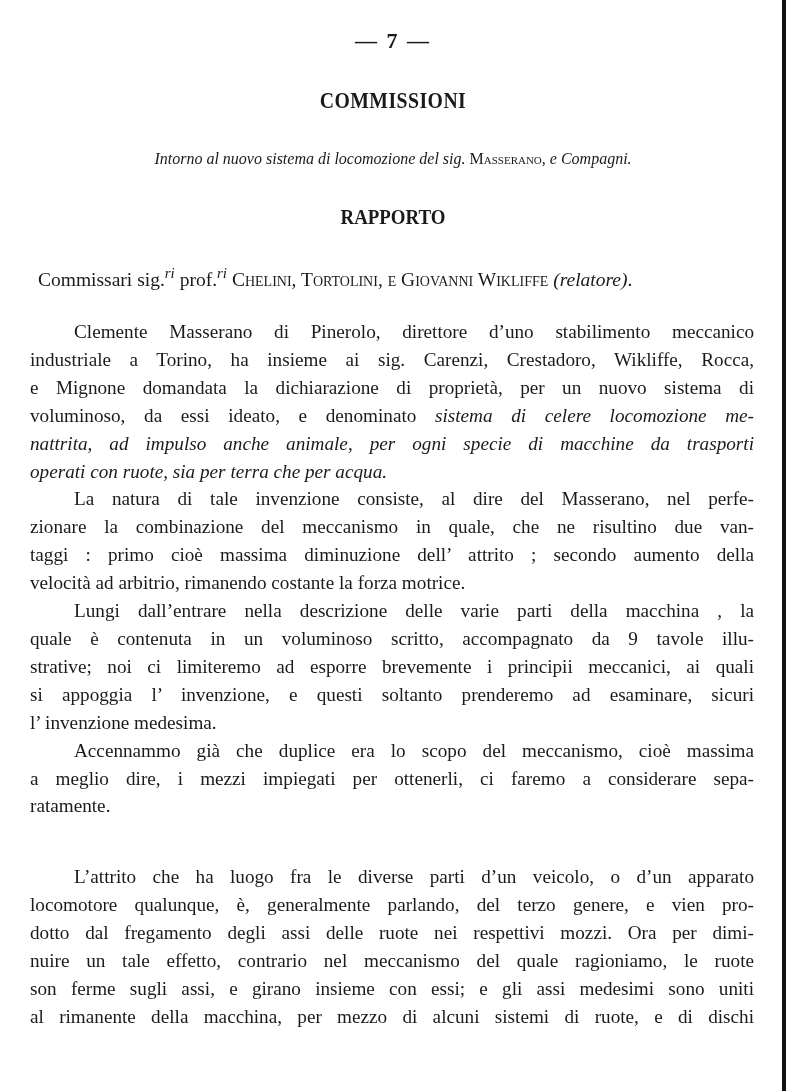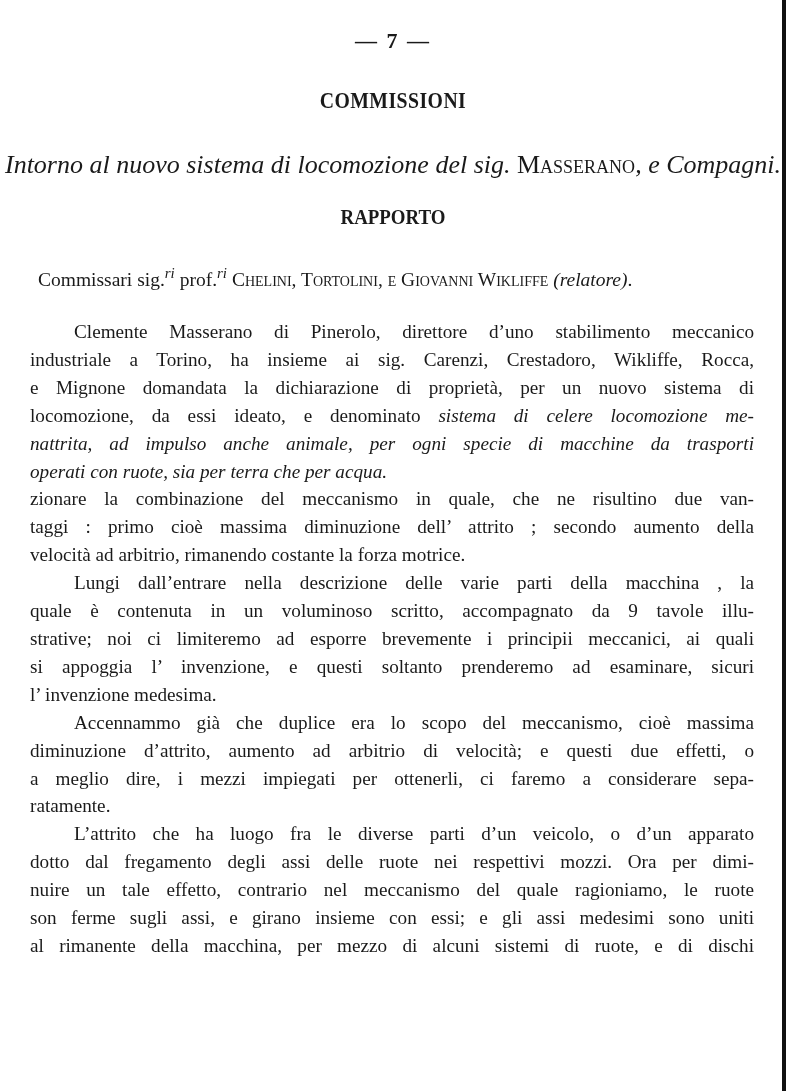--- a/index.html
+++ b/index.html
@@ -6,21 +6,21 @@
   body {
     width: 786px; height: 1091px; background: #ffffff; position: relative; overflow: hidden;
     font-family: "Liberation Serif", "DejaVu Serif", serif; color: #1a1a1a;
   }
   .edge { position: absolute; top: 0; right: 0; width: 4px; height: 1091px; background: #111; }
   .page-number { position: absolute; top: 28px; left: 0; width: 786px; text-align: center;
     font-size: 22px; font-weight: bold; letter-spacing: 2px; }
   .title { position: absolute; top: 88px; left: 0; width: 786px; text-align: center;
     font-size: 23px; font-weight: bold; transform: scaleX(0.86); letter-spacing: 0.5px; }
   .subtitle { position: absolute; top: 150px; left: 0; width: 786px; text-align: center;
-    font-size: 26px; font-style: italic; }
+    font-size: 16px; font-style: italic; }
   .subtitle .sc, .commissari .sc { font-variant: small-caps; }
   .subtitle .sc { font-style: normal; }
   .heading { position: absolute; top: 205px; left: 0; width: 786px; text-align: center;
     font-size: 21px; font-weight: bold; transform: scaleX(0.9); }
   .commissari { position: absolute; top: 265px; left: 38px; width: 720px;
     font-size: 19.5px; white-space: nowrap; }
   .commissari sup { font-size: 15px; font-style: italic; }
   .commissari em { font-style: italic; }
   .body { position: absolute; top: 318px; left: 30px; width: 724px; font-size: 19.2px;
     line-height: 27.9px; text-align: justify; }
@@ -42,42 +42,43 @@
 
 <div class="heading">RAPPORTO</div>
 
 <div class="commissari"><span>Commissari sig.</span><sup>ri</sup><span> prof.</span><sup>ri</sup><span class="sc"> Chelini, Tortolini, e Giovanni Wikliffe </span><em>(relatore)</em><span>.</span></div>
 
 <div class="body">
   <p style="text-indent: 0px;">
     <span class="line" style="padding-left: 44px;">Clemente Masserano di Pinerolo, direttore d’uno stabilimento meccanico</span>
     <span class="line">industriale a Torino, ha insieme ai sig. Carenzi, Crestadoro, Wikliffe, Rocca,</span>
     <span class="line">e Mignone domandata la dichiarazione di proprietà, per un nuovo sistema di</span>
-    <span class="line"><span>locomozione, da essi ideato, e denominato </span><span class="ital">sistema di celere locomozione me-</span></span>
+    <span class="line"><span>voluminoso, da essi ideato, e denominato </span><span class="ital">sistema di celere locomozione me-</span></span>
     <span class="line ital">nattrita, ad impulso anche animale, per ogni specie di macchine da trasporti</span>
     <span class="line ital last">operati con ruote, sia per terra che per acqua.</span>
   </p>
   <p style="text-indent: 0px;">
+    <span class="line" style="padding-left: 44px;">La natura di tale invenzione consiste, al dire del Masserano, nel perfe-</span>
     <span class="line">zionare la combinazione del meccanismo in quale, che ne risultino due van-</span>
     <span class="line">taggi : primo cioè massima diminuzione dell’ attrito ; secondo aumento della</span>
     <span class="line last">velocità ad arbitrio, rimanendo costante la forza motrice.</span>
   </p>
   <p style="text-indent: 0px;">
     <span class="line" style="padding-left: 44px;">Lungi dall’entrare nella descrizione delle varie parti della macchina , la</span>
     <span class="line">quale è contenuta in un voluminoso scritto, accompagnato da 9 tavole illu-</span>
     <span class="line">strative; noi ci limiteremo ad esporre brevemente i principii meccanici, ai quali</span>
     <span class="line">si appoggia l’ invenzione, e questi soltanto prenderemo ad esaminare, sicuri</span>
     <span class="line last">l’ invenzione medesima.</span>
   </p>
   <p style="text-indent: 0px;">
     <span class="line" style="padding-left: 44px;">Accennammo già che duplice era lo scopo del meccanismo, cioè massima</span>
-    <span class="line">diminuzione d’attrito, aumento ad arbitrio di velocità; e questi due effetti, o</span>
     <span class="line">a meglio dire, i mezzi impiegati per ottenerli, ci faremo a considerare sepa-</span>
     <span class="line last">ratamente.</span>
   </p>
-  <p style="text-indent: 0px;">
+  <p style="text-indent: 0px; margin-top: 43px;">
     <span class="line" style="padding-left: 44px;">L’attrito che ha luogo fra le diverse parti d’un veicolo, o d’un apparato</span>
+    <span class="line">locomotore qualunque, è, generalmente parlando, del terzo genere, e vien pro-</span>
     <span class="line">dotto dal fregamento degli assi delle ruote nei respettivi mozzi. Ora per dimi-</span>
     <span class="line">nuire un tale effetto, contrario nel meccanismo del quale ragioniamo, le ruote</span>
     <span class="line">son ferme sugli assi, e girano insieme con essi; e gli assi medesimi sono uniti</span>
     <span class="line">al rimanente della macchina, per mezzo di alcuni sistemi di ruote, e di dischi</span>
   </p>
 </div>
 
 </body></html>

